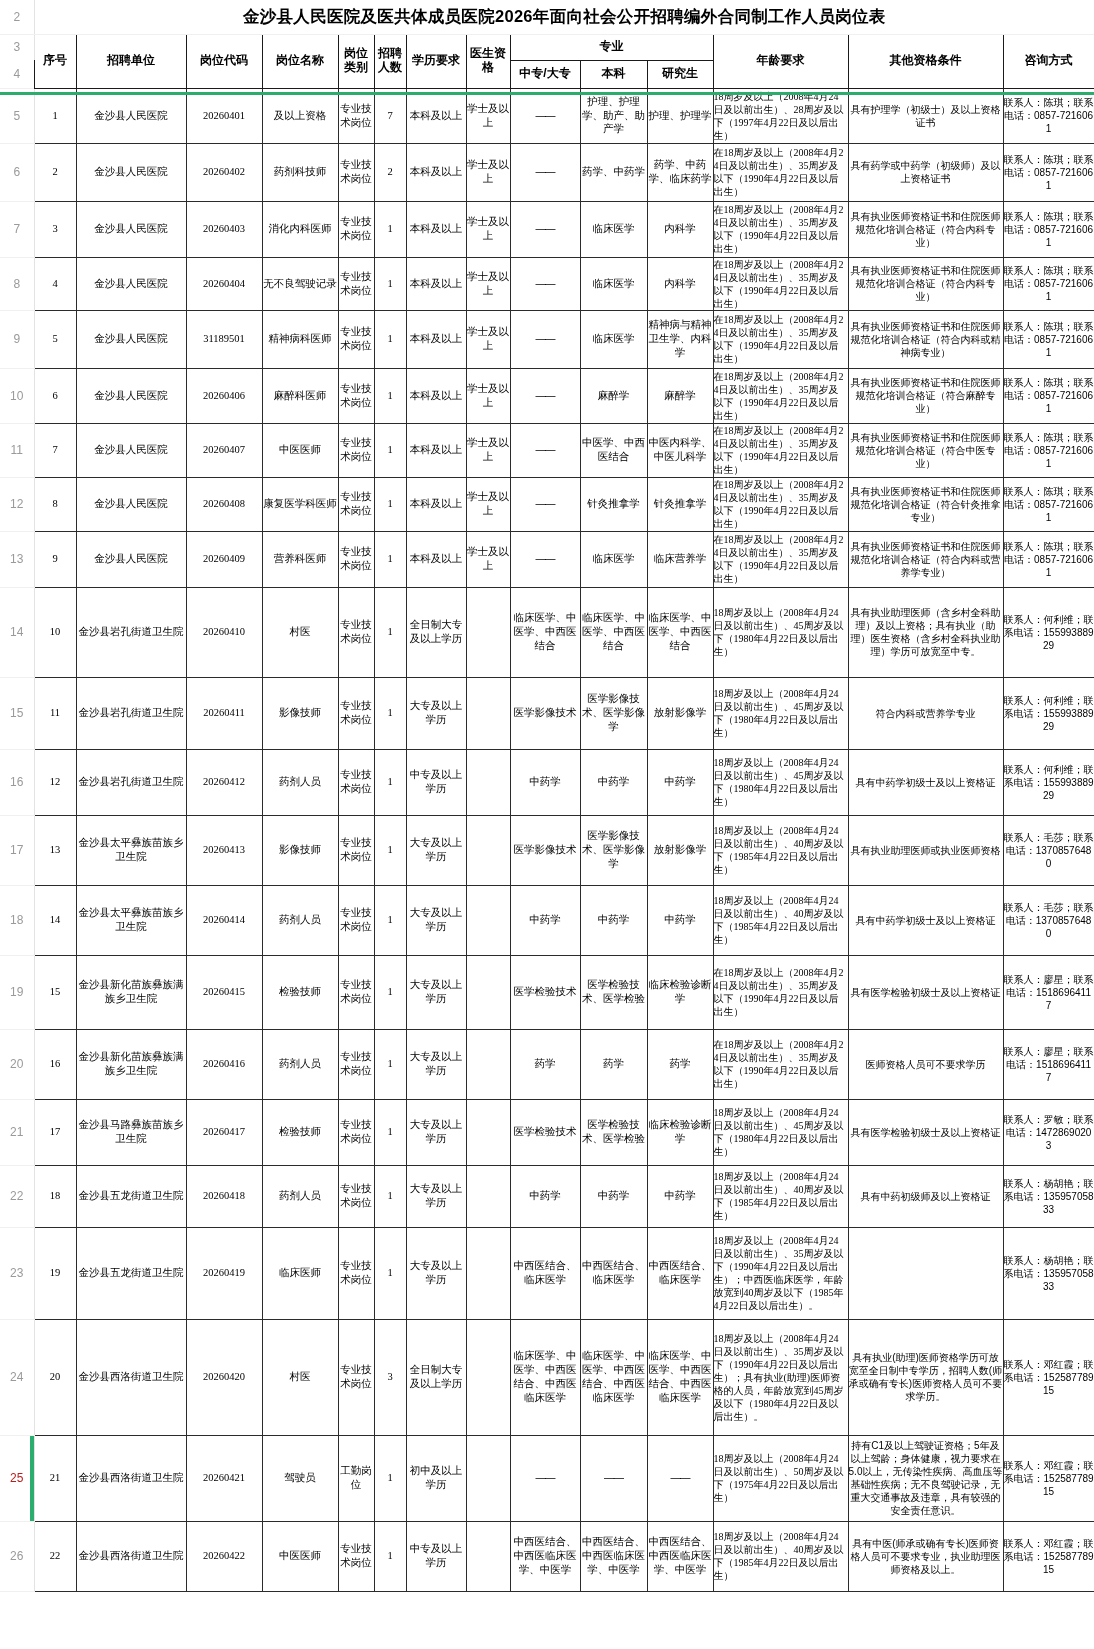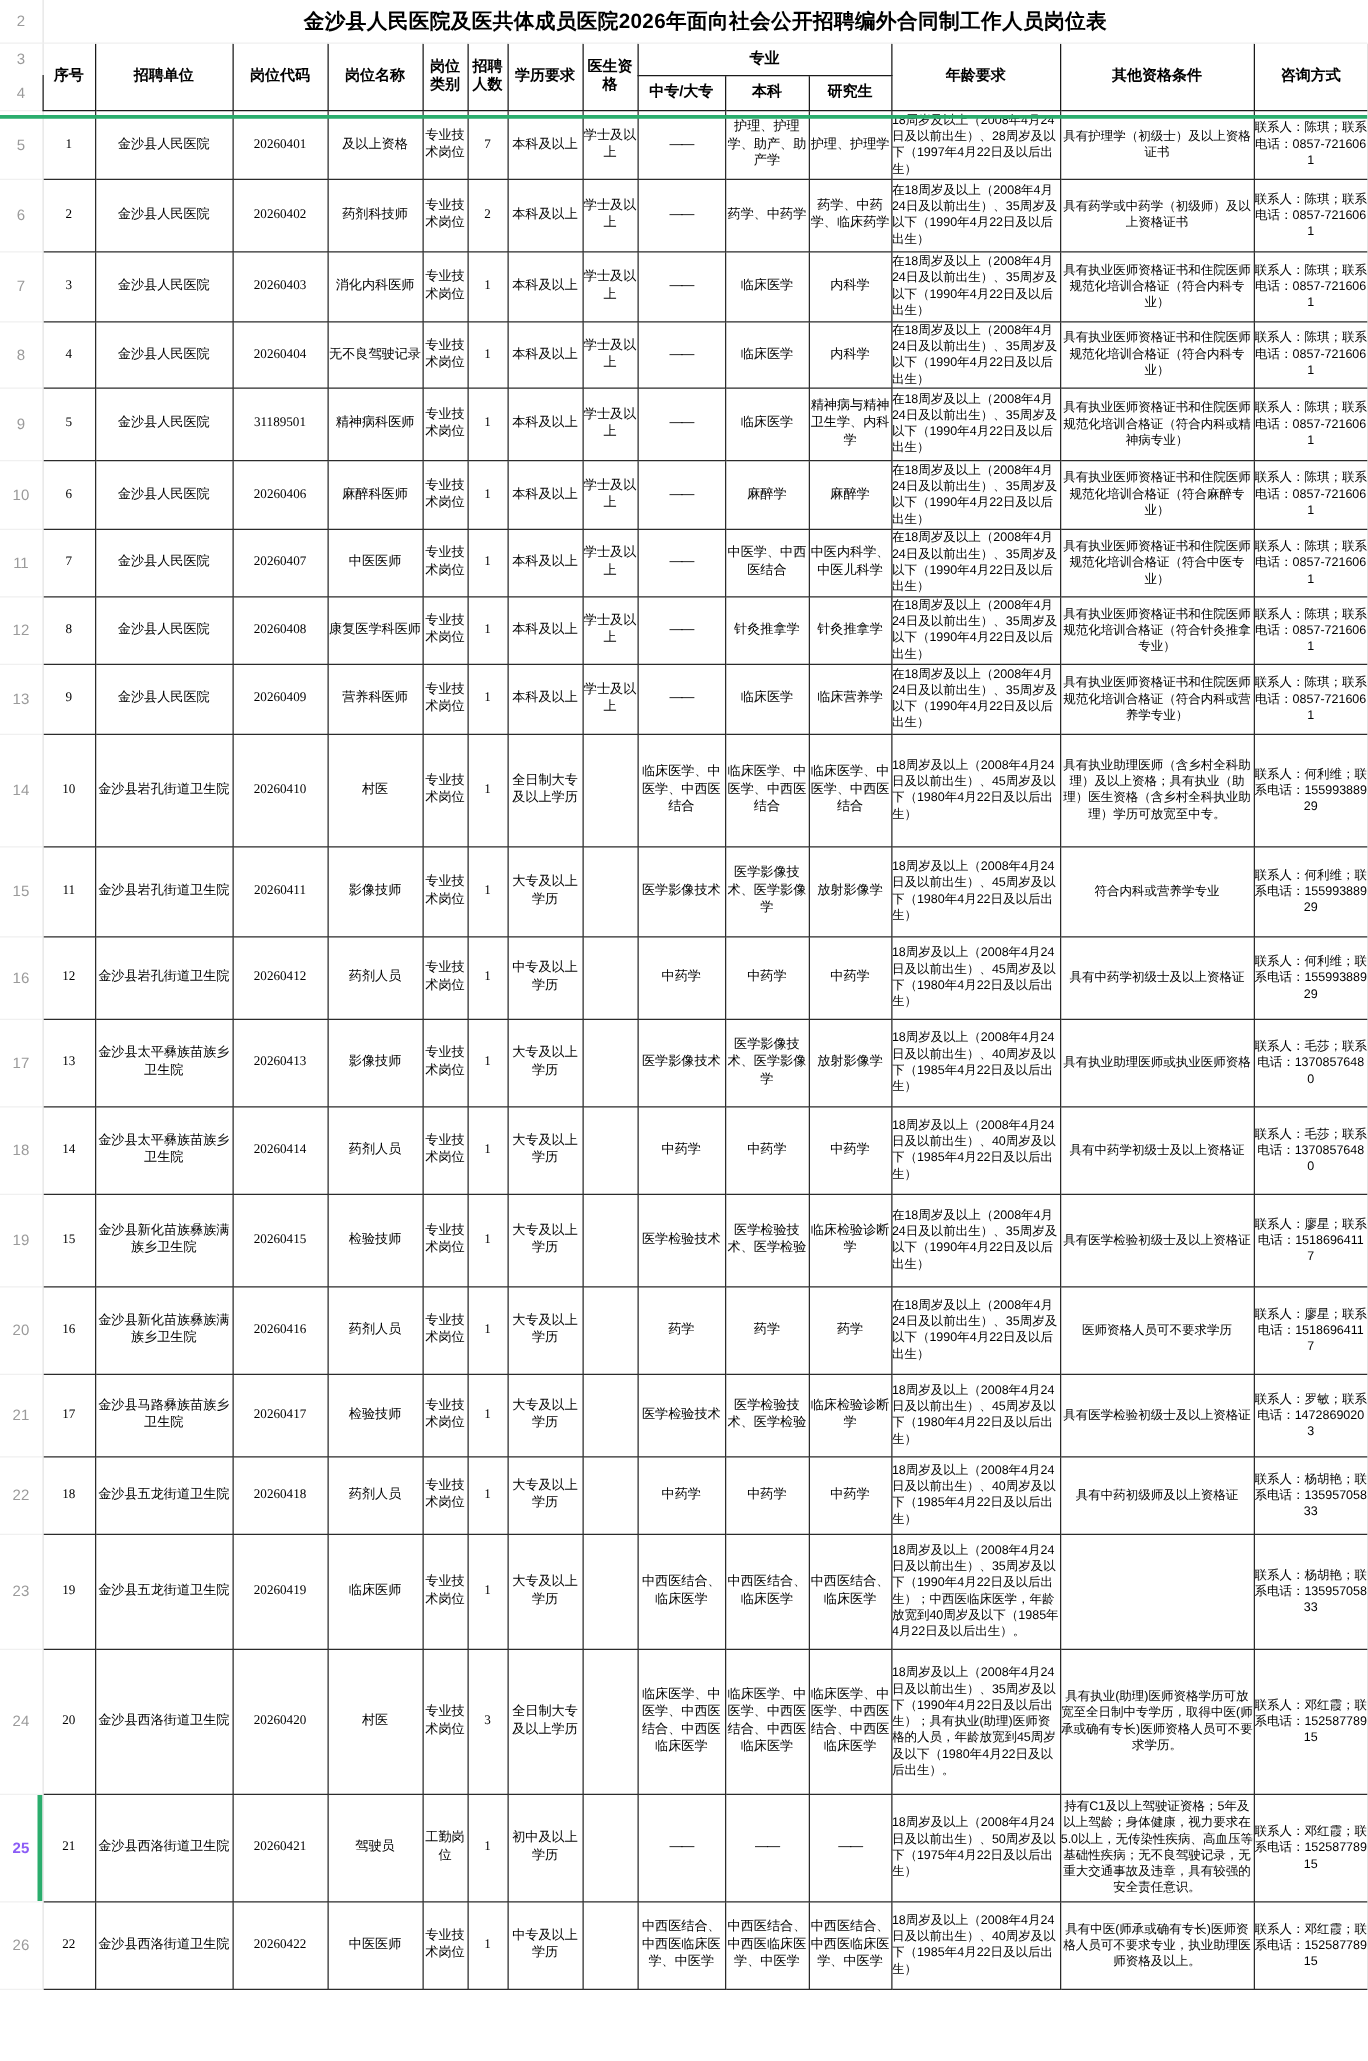--- a/index.html
+++ b/index.html
@@ -35,21 +35,21 @@
     background: #ffffff;
     color: #9a9a9a;
     font-size: 12px;
     text-align: center;
     vertical-align: middle;
     border-right: 1px solid #e3e3e3;
     border-bottom: 1px solid #f0f0f0;
     font-family: "Liberation Sans", sans-serif;
     user-select: none;
   }
-  .rowhdr.sel { color: #8b5cf6; font-weight: bold; text-align: center; }
+  .rowhdr.sel { color: #b91c1c; font-weight: normal; text-align: center; }
 
   
   .titlecell {
     height: 34px;
     text-align: center;
     font-size: 16.5px;
     font-weight: bold;
     color: #000;
     letter-spacing: 0.3px;
     border-bottom: 1px solid #f0f0f0;
@@ -71,21 +71,21 @@
   .bcell {
     border: 1px solid #2b2b2b;
     font-size: 10.5px;
     line-height: 1.32;
     color: #000;
     padding: 2px 2px;
     word-break: break-all;
     overflow: hidden;
   }
   .c-center { text-align: center; }
-  .c-left   { text-align: left; }
+  .c-left   { text-align: left; font-family: Liberation Serif, serif; }
   .c-num {
     text-align: center;
     font-family: "Liberation Serif", "DejaVu Serif", serif;
     font-size: 10.5px;
   }
   .c-age, .c-other {
     font-size: 10px;
     line-height: 1.3;
   }
   .dash { letter-spacing: -1px; }
@@ -482,21 +482,21 @@
           <td class="bcell c-num">20260420</td>
           <td class="bcell c-center">村医</td>
           <td class="bcell c-center">专业技术岗位</td>
           <td class="bcell c-num">3</td>
           <td class="bcell c-center">全日制大专及以上学历</td>
           <td class="bcell c-center"></td>
           <td class="bcell c-center">临床医学、中医学、中西医结合、中西医临床医学</td>
           <td class="bcell c-center">临床医学、中医学、中西医结合、中西医临床医学</td>
           <td class="bcell c-center">临床医学、中医学、中西医结合、中西医临床医学</td>
           <td class="bcell c-left c-age">18周岁及以上（2008年4月24日及以前出生）、35周岁及以下（1990年4月22日及以后出生）；具有执业(助理)医师资格的人员，年龄放宽到45周岁及以下（1980年4月22日及以后出生）。</td>
-          <td class="bcell c-center c-other">具有执业(助理)医师资格学历可放宽至全日制中专学历，取得中医(师承或确有专长)医师资格人员可不要求学历。</td>
+          <td class="bcell c-center c-other">具有执业(助理)医师资格学历可放宽至全日制中专学历，招聘人数(师承或确有专长)医师资格人员可不要求学历。</td>
           <td class="bcell c-center c-other">联系人：邓红霞；联系电话：15258778915</td>
         </tr>
         <tr style="height: 86px;">
           <td class="rowhdr sel" style="box-shadow: rgb(42, 173, 109) -4px 0px 0px 0px inset;">25</td>
           <td class="bcell c-num">21</td>
           <td class="bcell c-center">金沙县西洛街道卫生院</td>
           <td class="bcell c-num">20260421</td>
           <td class="bcell c-center">驾驶员</td>
           <td class="bcell c-center">工勤岗位</td>
           <td class="bcell c-num">1</td>

